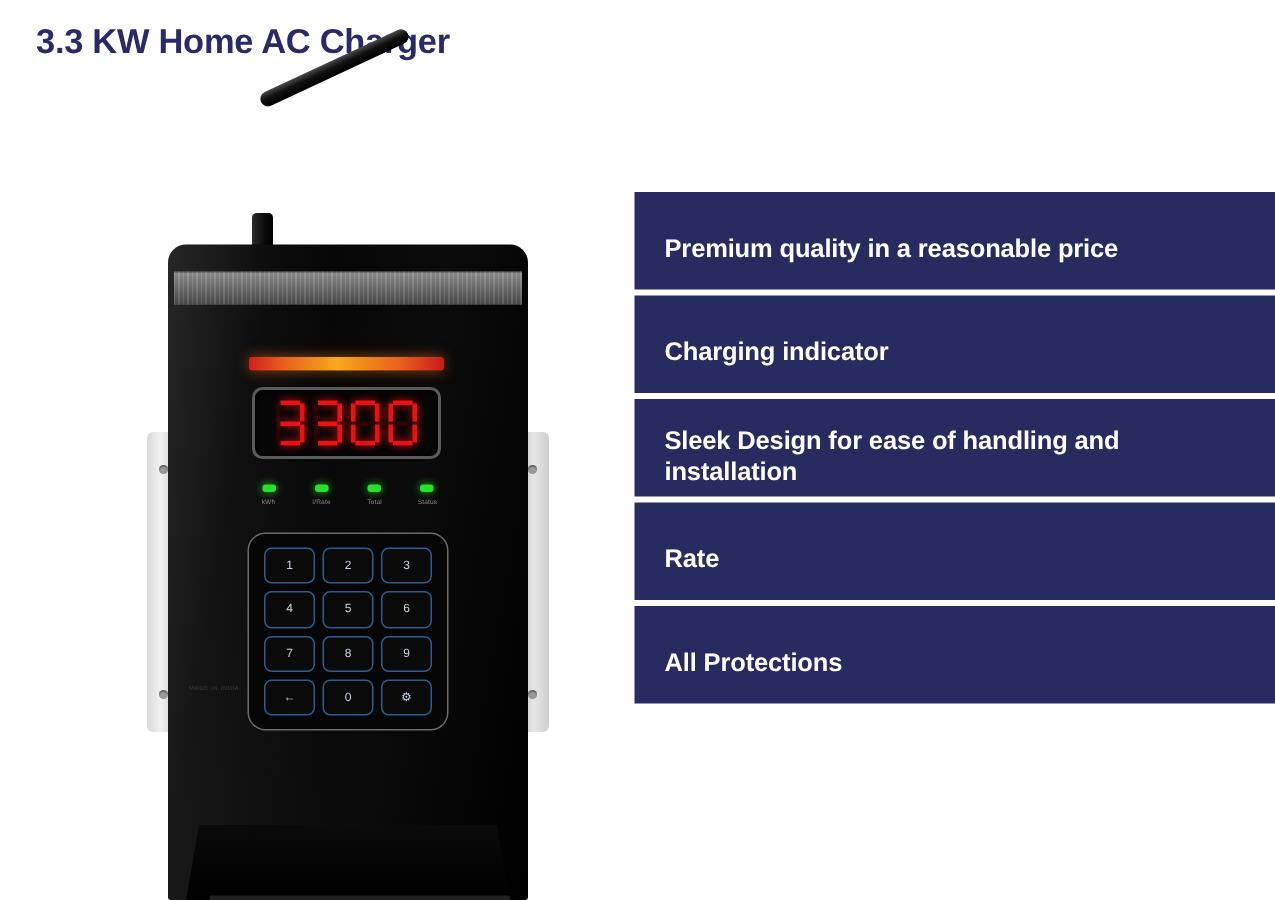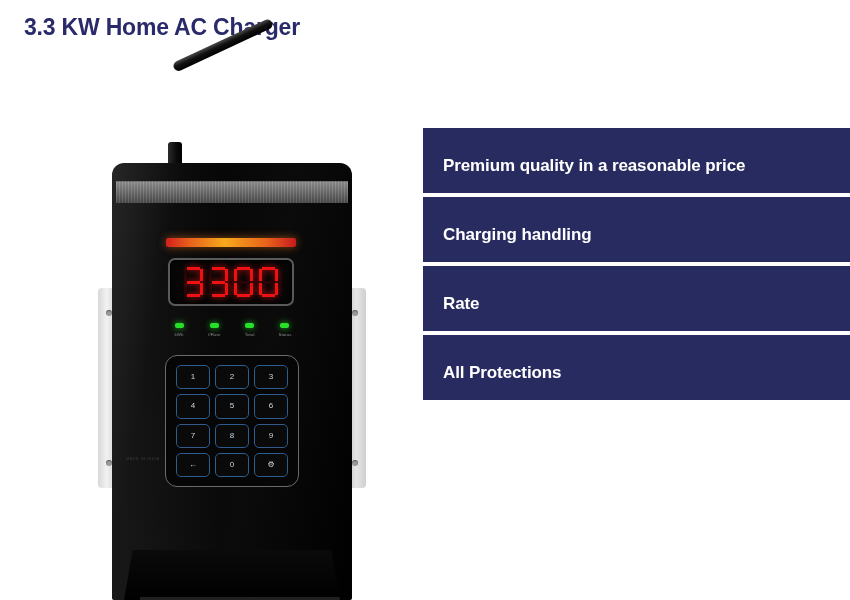--- a/index.html
+++ b/index.html
@@ -390,21 +390,24 @@
       </div>
 
     </div>
   </div>
 
   <div class="features-pane">
     <div class="feature-bar">
       <span class="label">Premium quality in a reasonable price</span>
     </div>
     <div class="feature-bar">
-      <span class="label">Charging handling</span>
+      <span class="label">Charging indicator</span>
+    </div>
+    <div class="feature-bar">
+      <span class="label">Sleek Design for ease of handling and installation</span>
     </div>
     <div class="feature-bar">
       <span class="label">Rate</span>
     </div>
     <div class="feature-bar">
       <span class="label">All Protections</span>
     </div>
   </div>
 
 </div>

